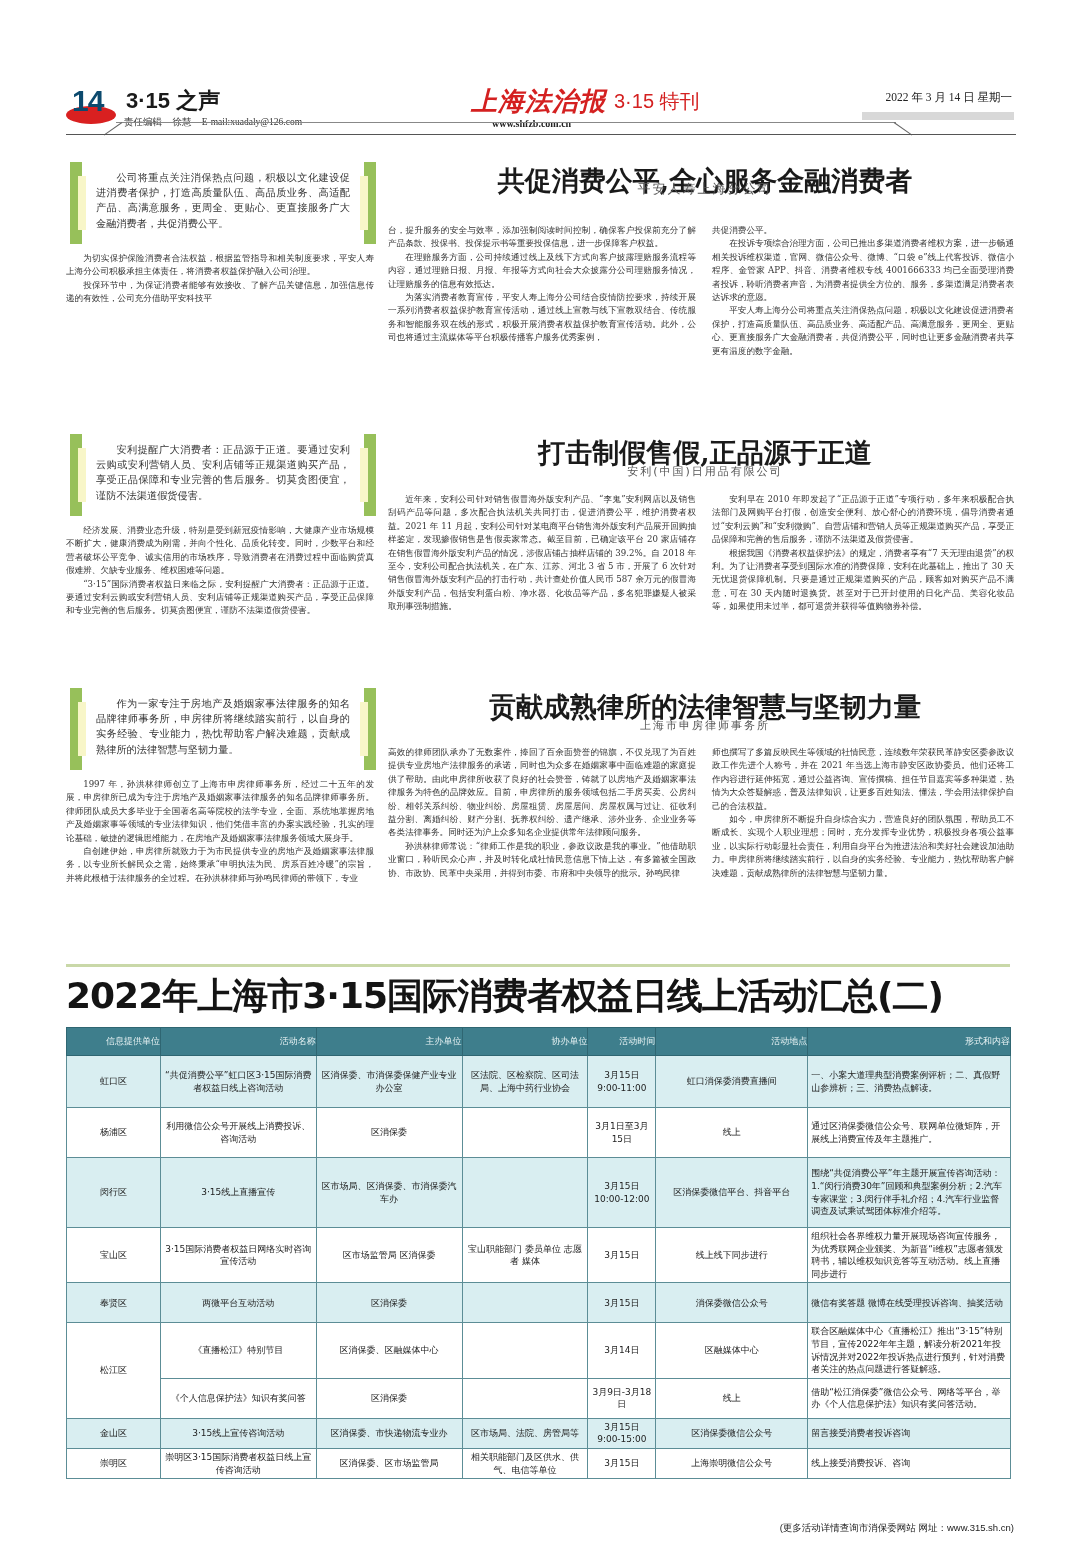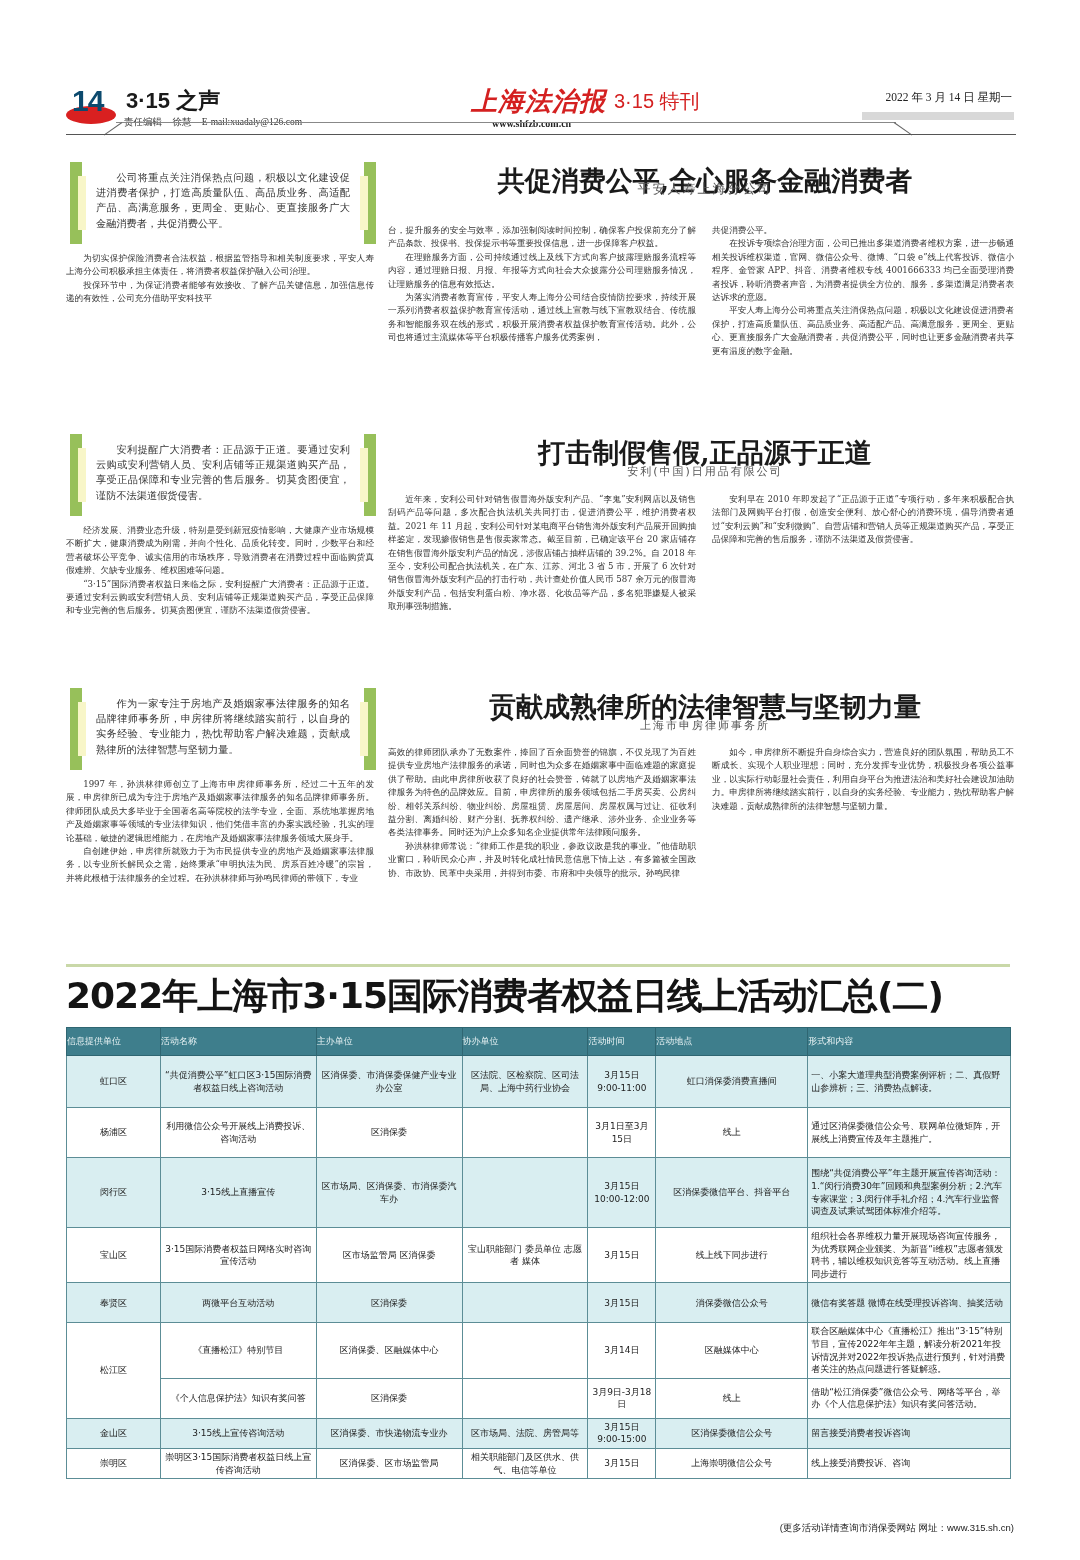--- a/index.html
+++ b/index.html
@@ -41,21 +41,21 @@
 
   
   .headline { position: absolute; text-align: center; font-family: "DejaVu Serif", serif; font-weight: bold; color: #1a1a1a; margin-top: 15px; }
   .byline { position: absolute; text-align: center; font-family: "DejaVu Sans", sans-serif; color: #555; letter-spacing: 2px; }
 
   .green-rule { position: absolute; left: 66px; top: 964px; width: 944px; height: 3px; background: #c9d8a8; }
   .summary-title { position: absolute; left: 66px; top: 972px; width: 960px; font-family: "DejaVu Sans", sans-serif; font-weight: bold; font-size: 36px; color: #141414; letter-spacing: -1px; }
 
   
   table.activities { position: absolute; left: 66px; top: 1027px; width: 945px; border-collapse: collapse; font-family: "DejaVu Sans", sans-serif; font-size: 9px; line-height: 12.6px; color: #222; }
-  table.activities th { background: #3e7e8c; color: #e8f3f4; font-weight: normal; height: 28px; border: 1px solid #2f6672; text-align: left; }
+  table.activities th { background: #3e7e8c; color: #e8f3f4; font-weight: normal; height: 28px; border: 1px solid #2f6672; text-align: right; }
   table.activities td { border: 1px solid #5c8d96; text-align: center; vertical-align: middle; padding: 2px 3px; }
   table.activities td.left { text-align: left; }
   table.activities tr.shade td { background: #d9eef1; }
   table.activities tr.plain td { background: #ffffff; }
   .footer-note { position: absolute; right: 66px; top: 1522px; font-family: Liberation Sans, sans-serif; font-size: 9.5px; color: #222; }
 </style>
 </head>
 <body>
 
 <div class="masthead">
@@ -114,40 +114,42 @@
     <p>经济发展、消费业态升级，特别是受到新冠疫情影响，大健康产业市场规模不断扩大，健康消费成为刚需，并向个性化、品质化转变。同时，少数平台和经营者破坏公平竞争、诚实信用的市场秩序，导致消费者在消费过程中面临购货真假难辨、欠缺专业服务、维权困难等问题。</p>
     <p>“3·15”国际消费者权益日来临之际，安利提醒广大消费者：正品源于正道。要通过安利云购或安利营销人员、安利店铺等正规渠道购买产品，享受正品保障和专业完善的售后服务。切莫贪图便宜，谨防不法渠道假货侵害。</p>
   </div>
   <div class="headline" style="left:385px; top:420px; width:640px; font-size:27px;">打击制假售假,正品源于正道</div>
   <div class="byline" style="left:385px; top:464px; width:640px; font-size:11px;">安利(中国)日用品有限公司</div>
   <div class="col" style="left:388px; top:493px; width:308px;">
     <p>近年来，安利公司针对销售假冒海外版安利产品、“李鬼”安利网店以及销售刮码产品等问题，多次配合执法机关共同打击，促进消费公平，维护消费者权益。2021 年 11 月起，安利公司针对某电商平台销售海外版安利产品展开回购抽样鉴定，发现掺假销售是售假卖家常态。截至目前，已确定该平台 20 家店铺存在销售假冒海外版安利产品的情况，涉假店铺占抽样店铺的 39.2%。自 2018 年至今，安利公司配合执法机关，在广东、江苏、河北 3 省 5 市，开展了 6 次针对销售假冒海外版安利产品的打击行动，共计查处价值人民币 587 余万元的假冒海外版安利产品，包括安利蛋白粉、净水器、化妆品等产品，多名犯罪嫌疑人被采取刑事强制措施。</p>
   </div>
   <div class="col" style="left:712px; top:493px; width:302px;">
     <p>安利早在 2010 年即发起了“正品源于正道”专项行动，多年来积极配合执法部门及网购平台打假，创造安全便利、放心舒心的消费环境，倡导消费者通过“安利云购”和“安利微购”、自营店铺和营销人员等正规渠道购买产品，享受正品保障和完善的售后服务，谨防不法渠道及假货侵害。</p>
+    <p>根据我国《消费者权益保护法》的规定，消费者享有“7 天无理由退货”的权利。为了让消费者享受到国际水准的消费保障，安利在此基础上，推出了 30 天无忧退货保障机制。只要是通过正规渠道购买的产品，顾客如对购买产品不满意，可在 30 天内随时退换货。甚至对于已开封使用的日化产品、美容化妆品等，如果使用未过半，都可退货并获得等值购物券补偿。</p>
   </div>
 </div>
 
 <div>
   <div class="callout" style="left:66px; top:688px; height:82px;">
     <div class="bar l"></div>
     <div class="bar r"></div>
     <p>作为一家专注于房地产及婚姻家事法律服务的知名品牌律师事务所，申房律所将继续踏实前行，以自身的实务经验、专业能力，热忱帮助客户解决难题，贡献成熟律所的法律智慧与坚韧力量。</p>
   </div>
   <div class="col" style="left:66px; top:778px; width:308px;">
     <p>1997 年，孙洪林律师创立了上海市申房律师事务所，经过二十五年的发展，申房律所已成为专注于房地产及婚姻家事法律服务的知名品牌律师事务所。律师团队成员大多毕业于全国著名高等院校的法学专业，全面、系统地掌握房地产及婚姻家事等领域的专业法律知识，他们凭借丰富的办案实践经验，扎实的理论基础，敏捷的逻辑思维能力，在房地产及婚姻家事法律服务领域大展身手。</p>
     <p>自创建伊始，申房律所就致力于为市民提供专业的房地产及婚姻家事法律服务，以专业所长解民众之需，始终秉承“申明执法为民、房系百姓冷暖”的宗旨，并将此根植于法律服务的全过程。在孙洪林律师与孙鸣民律师的带领下，专业</p>
   </div>
   <div class="headline" style="left:385px; top:674px; width:640px; font-size:27px;">贡献成熟律所的法律智慧与坚韧力量</div>
   <div class="byline" style="left:385px; top:718px; width:640px; font-size:11px;">上海市申房律师事务所</div>
   <div class="col" style="left:388px; top:746px; width:308px;">
     <p class="cont">高效的律师团队承办了无数案件，捧回了百余面赞誉的锦旗，不仅兑现了为百姓提供专业房地产法律服务的承诺，同时也为众多在婚姻家事中面临难题的家庭提供了帮助。由此申房律所收获了良好的社会赞誉，铸就了以房地产及婚姻家事法律服务为特色的品牌效应。目前，申房律所的服务领域包括二手房买卖、公房纠纷、相邻关系纠纷、物业纠纷、房屋租赁、房屋居间、房屋权属与过让、征收利益分割、离婚纠纷、财产分割、抚养权纠纷、遗产继承、涉外业务、企业业务等各类法律事务。同时还为沪上众多知名企业提供常年法律顾问服务。</p>
     <p>孙洪林律师常说：“律师工作是我的职业，参政议政是我的事业。”他借助职业窗口，聆听民众心声，并及时转化成社情民意信息下情上达，有多篇被全国政协、市政协、民革中央采用，并得到市委、市府和中央领导的批示。孙鸣民律</p>
   </div>
   <div class="col" style="left:712px; top:746px; width:302px;">
+    <p class="cont">师也撰写了多篇反映民生等领域的社情民意，连续数年荣获民革静安区委参政议政工作先进个人称号，并在 2021 年当选上海市静安区政协委员。他们还将工作内容进行延伸拓宽，通过公益咨询、宣传撰稿、担任节目嘉宾等多种渠道，热情为大众答疑解惑，普及法律知识，让更多百姓知法、懂法，学会用法律保护自己的合法权益。</p>
     <p>如今，申房律所不断提升自身综合实力，营造良好的团队氛围，帮助员工不断成长、实现个人职业理想；同时，充分发挥专业优势，积极投身各项公益事业，以实际行动彰显社会责任，利用自身平台为推进法治和美好社会建设加油助力。申房律所将继续踏实前行，以自身的实务经验、专业能力，热忱帮助客户解决难题，贡献成熟律所的法律智慧与坚韧力量。</p>
   </div>
 </div>
 
 <div class="green-rule"></div>
 <div class="summary-title">2022年上海市3·15国际消费者权益日线上活动汇总(二)</div>
 
 <table class="activities">
   <colgroup>
     <col style="width:94px">

